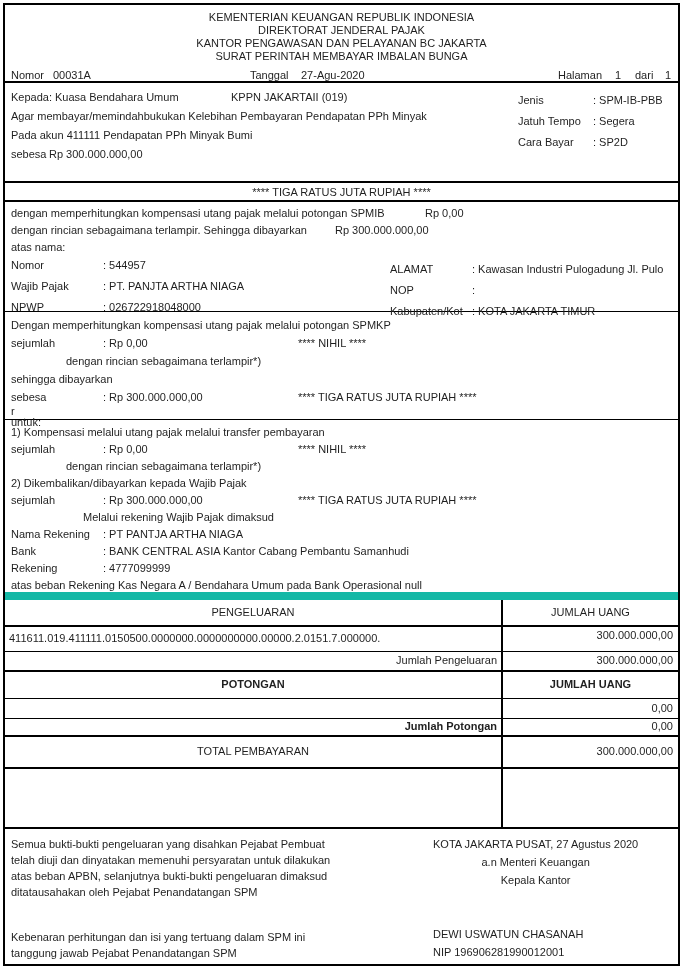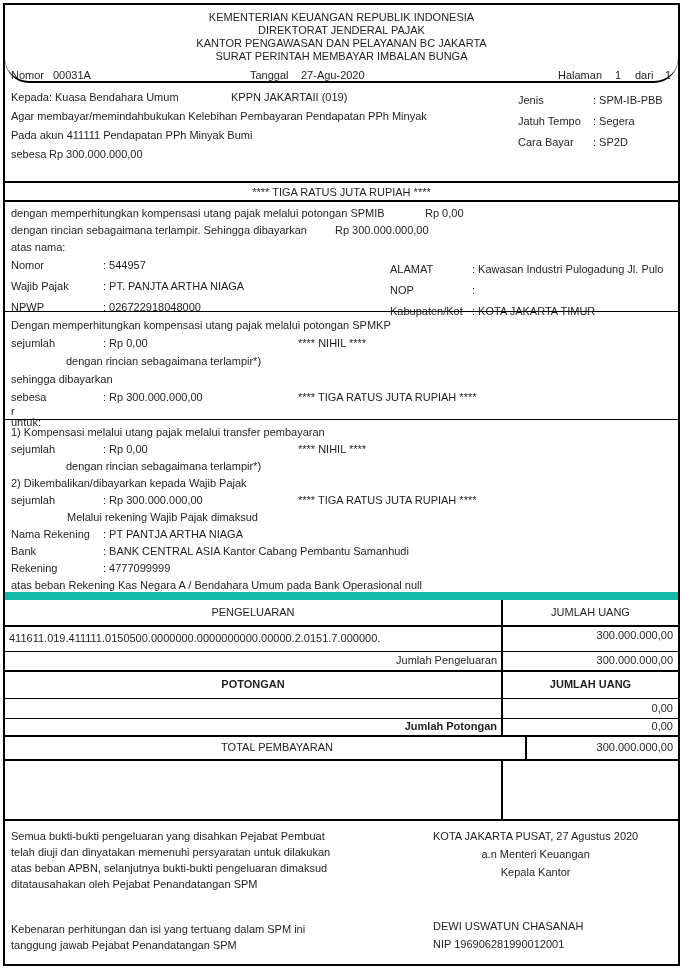--- a/index.html
+++ b/index.html
@@ -8,21 +8,21 @@
     position:absolute;left:3px;top:3px;width:677px;height:963px;
     border:2px solid #000;box-sizing:border-box;
     display:flex;flex-direction:column;
     font-size:11px;color:#1f1f1f;line-height:1.2;
     overflow:hidden;background:#fff;
   }
   .sec{box-sizing:border-box;position:relative;}
   .b1{border-bottom:1px solid #000;}
   .b2{border-bottom:2px solid #000;}
   
-  .sec-head{height:78px;padding-top:6px;border-radius:24px;}
+  .sec-head{height:78px;padding-top:6px;}
   .head-center{text-align:center;}
   .head-center div{line-height:13px;}
   .meta-row{position:relative;height:18px;margin-top:4px;}
   .meta-row .pos{position:absolute;top:2px;white-space:nowrap;}
   
   .sec-intro{height:100px;padding:5px 0 0 6px;}
   .sec-intro .ln{line-height:19px;position:relative;white-space:nowrap;}
   .abs{position:absolute;white-space:nowrap;}
   .meta-right{position:absolute;left:513px;top:7px;}
   .meta-right .mr{line-height:21px;white-space:nowrap;}
@@ -35,35 +35,35 @@
   .lh17{line-height:17px;} .lh16{line-height:16px;} .lh21{line-height:21px;}
   .lh18{line-height:18px;}
   .lbl{display:inline-block;width:92px;vertical-align:top;}
   .alamat-block{position:absolute;left:385px;top:57px;}
   .alamat-block .ar{line-height:21px;white-space:nowrap;}
   .alamat-block .albl{display:inline-block;width:82px;}
   
   .sec-spmkp{height:108px;padding:4px 18px 0 6px;}
   .sec-spmkp .ln{white-space:nowrap;}
   .rpcol{display:inline-block;width:195px;vertical-align:top;}
-  .indent55{margin-left:55px;} .indent92{margin-left:56px;}
+  .indent55{margin-left:55px;} .indent92{margin-left:72px;}
   .tiny{line-height:10px;} .small{line-height:12px;}
   
   .sec-untuk{height:180px;padding:4px 0 0 6px;border-bottom:8px solid #14b8a6;}
   .sec-untuk .ln{line-height:17px;white-space:nowrap;}
   
   .trow{display:flex;box-sizing:border-box;}
   .tl{width:498px;box-sizing:border-box;border-right:2px solid #000;padding:0 4px;}
   .tr{flex:1;box-sizing:border-box;padding:0 5px;}
   .tc{text-align:center;} .ta-r{text-align:right;}
   .vmid{display:flex;align-items:center;}
   .vmid.tc{justify-content:center;} .vmid.ta-r{justify-content:flex-end;}
   .bold{font-weight:bold;}
   .h27{height:27px;} .h25{height:25px;} .h20{height:20px;} .h18{height:18px;}
-  .h24{height:24px;padding-left:24px;} .h60{height:60px;}
+  .h24{height:32px;} .h60{height:60px;}
   
   .sec-sign{flex:1;position:relative;}
   .sign-left1{position:absolute;left:6px;top:7px;}
   .sign-left1 div{line-height:16px;white-space:nowrap;}
   .sign-left2{position:absolute;left:6px;top:100px;}
   .sign-left2 div{line-height:16px;white-space:nowrap;}
   .sign-right{position:absolute;left:428px;top:6px;}
   .sign-right div{line-height:18px;white-space:nowrap;text-align:center;}
   .sign-name{position:absolute;left:428px;top:96px;}
   .sign-name div{line-height:18px;white-space:nowrap;}

